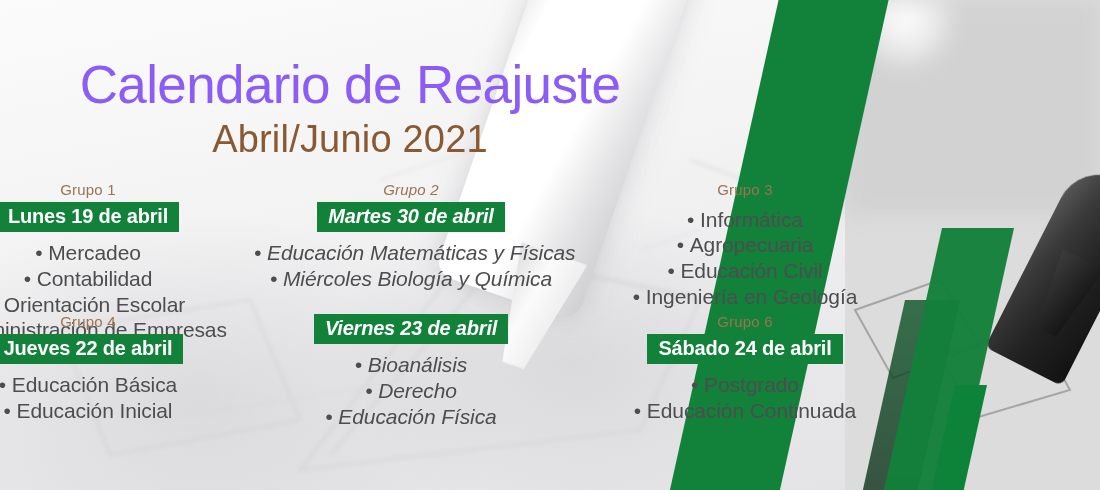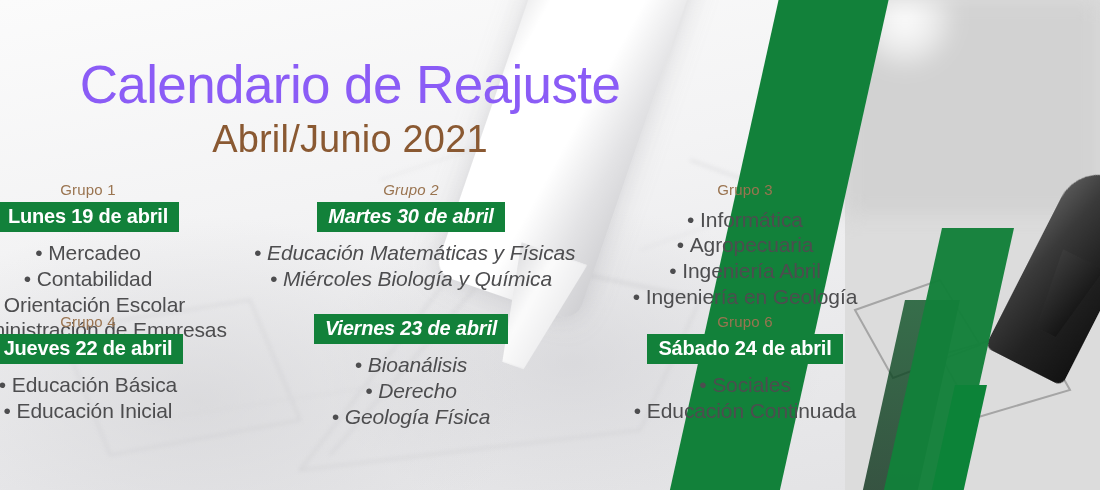--- a/index.html
+++ b/index.html
@@ -307,46 +307,46 @@
         <li>Educación Matemáticas y Físicas</li>
         <li>Miércoles Biología y Química</li>
       </ul>
     </div>
 
     <div class="group col-3">
       <div class="group-label">Grupo 3</div>
       <ul class="group-items">
         <li>Informática</li>
         <li>Agropecuaria</li>
-        <li>Ingeniería Abril</li>
+        <li>Educación Civil</li>
         <li>Ingeniería en Geología</li>
       </ul>
     </div>
 
     <div class="group col-1 row-2">
       <div class="group-label">Grupo 4</div>
       <div class="group-badge">Jueves 22 de abril</div>
       <ul class="group-items">
         <li>Educación Básica</li>
         <li>Educación Inicial</li>
       </ul>
     </div>
 
     <div class="group col-2 row-2">
       <div class="group-badge">Viernes 23 de abril</div>
       <ul class="group-items">
         <li>Bioanálisis</li>
         <li>Derecho</li>
-        <li>Geología Física</li>
+        <li>Educación Física</li>
       </ul>
     </div>
 
     <div class="group col-3 row-2">
       <div class="group-label">Grupo 6</div>
       <div class="group-badge">Sábado 24 de abril</div>
       <ul class="group-items">
-        <li>Sociales</li>
+        <li>Postgrado</li>
         <li>Educación Continuada</li>
       </ul>
     </div>
 
   </div>
 </div>
 
 </body></html>

